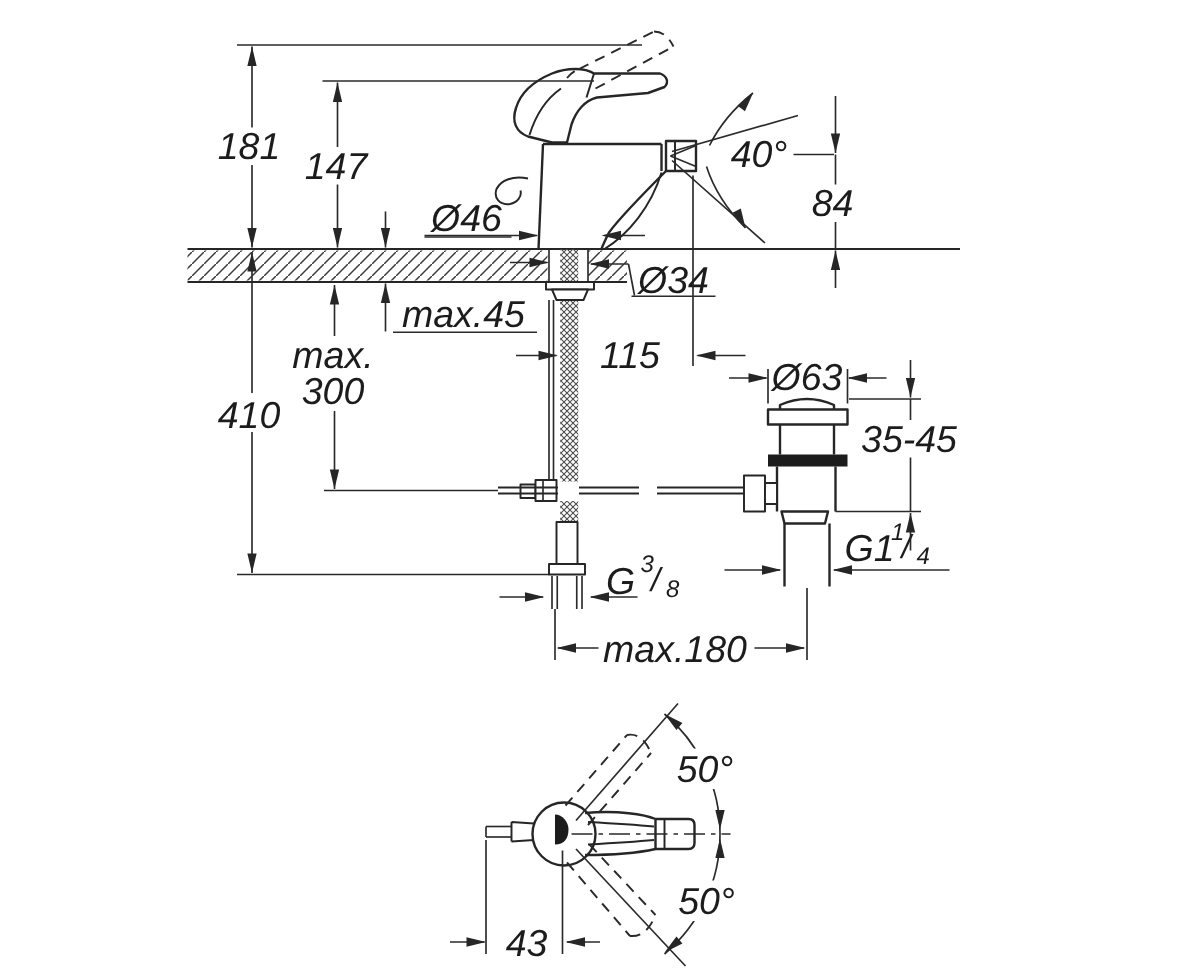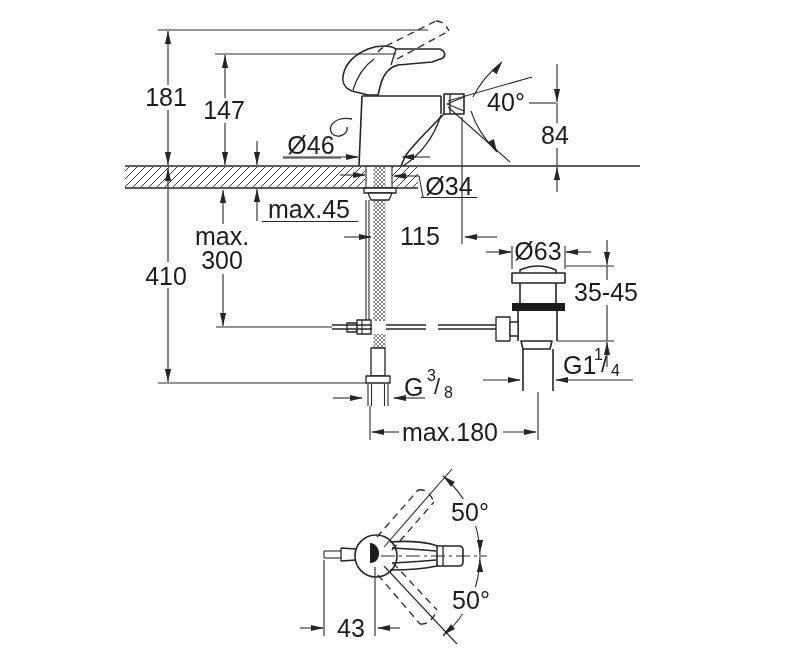--- a/index.html
+++ b/index.html
@@ -1,16 +1,16 @@
 <!DOCTYPE html>
 <html><head>
 <meta charset="utf-8">
 <style>
   html,body{margin:0;padding:0;background:#ffffff;}
-  .stage{width:800px;height:650px;position:relative;background:#fff;overflow:hidden;}
+  .stage{width:800px;height:650px;position:relative;background:#fff;overflow:hidden;font-style:italic;}
   svg{display:block;}
   text{font-family:"Liberation Sans","DejaVu Sans",sans-serif;fill:#1c1c1c;}
   .t25{font-size:25px;}
   .t22{font-size:22px;}
   .t16{font-size:16px;}
   .mid{text-anchor:middle;}
   .ol{stroke:#262626;stroke-width:1.6;fill:none;stroke-linejoin:round;}
   .ol2{stroke:#262626;stroke-width:1.3;fill:none;stroke-linejoin:round;}
   .dm{stroke:#2a2a2a;stroke-width:1.1;fill:none;}
   .dsh{stroke:#2a2a2a;stroke-width:1.3;fill:none;stroke-dasharray:7 5;stroke-linejoin:round;}

